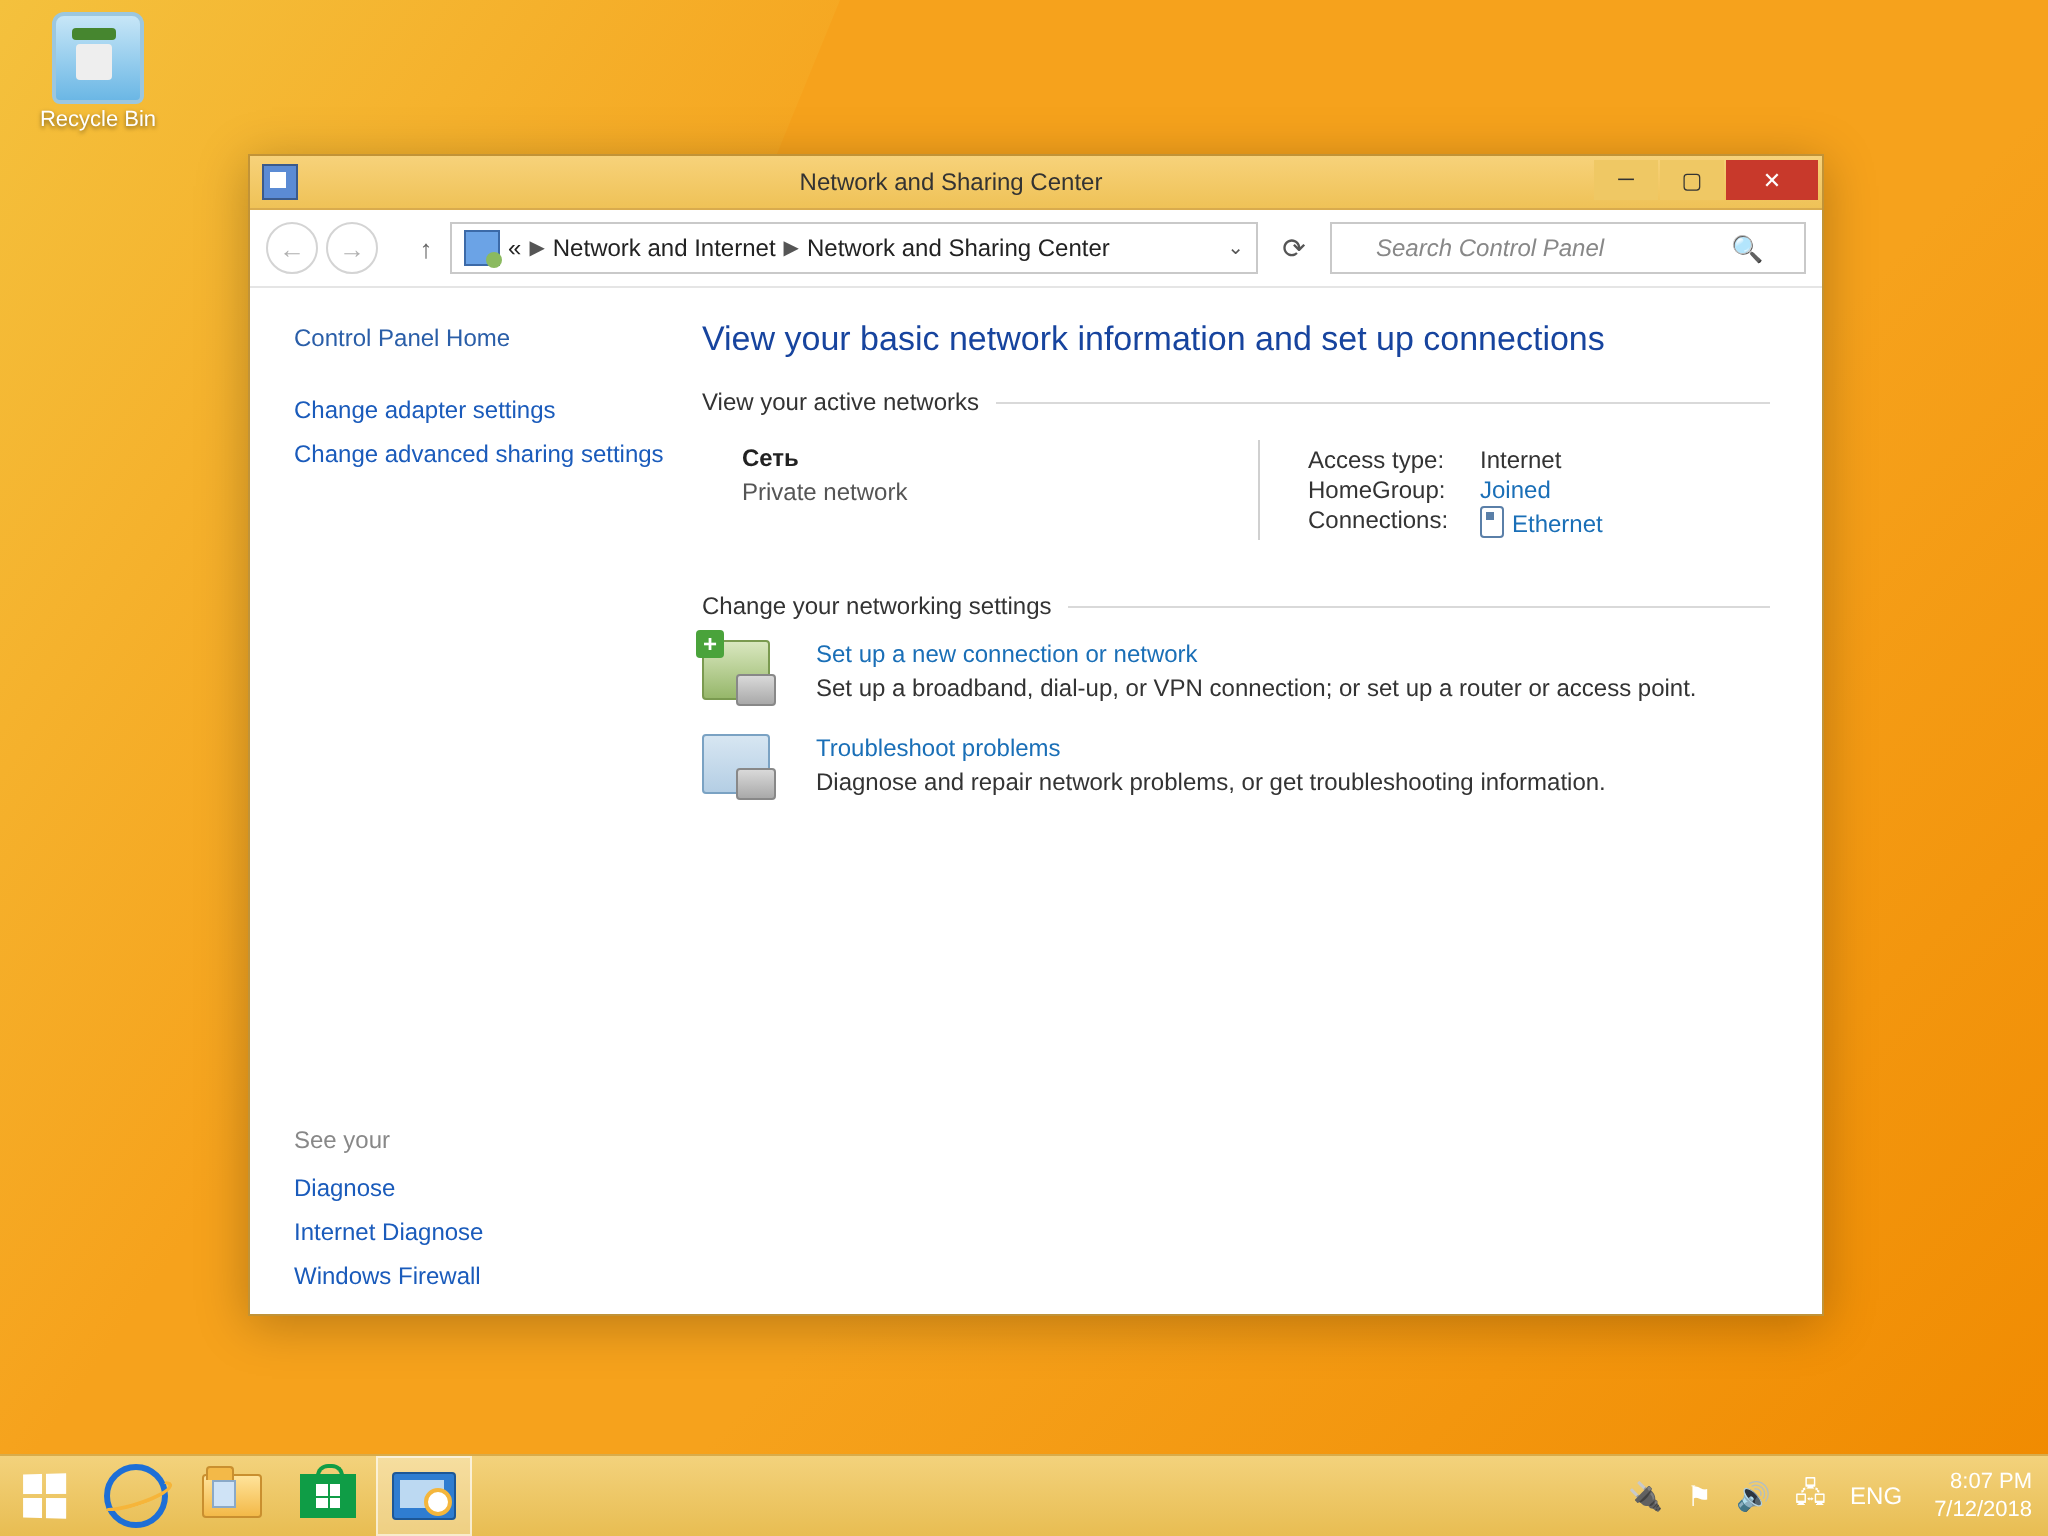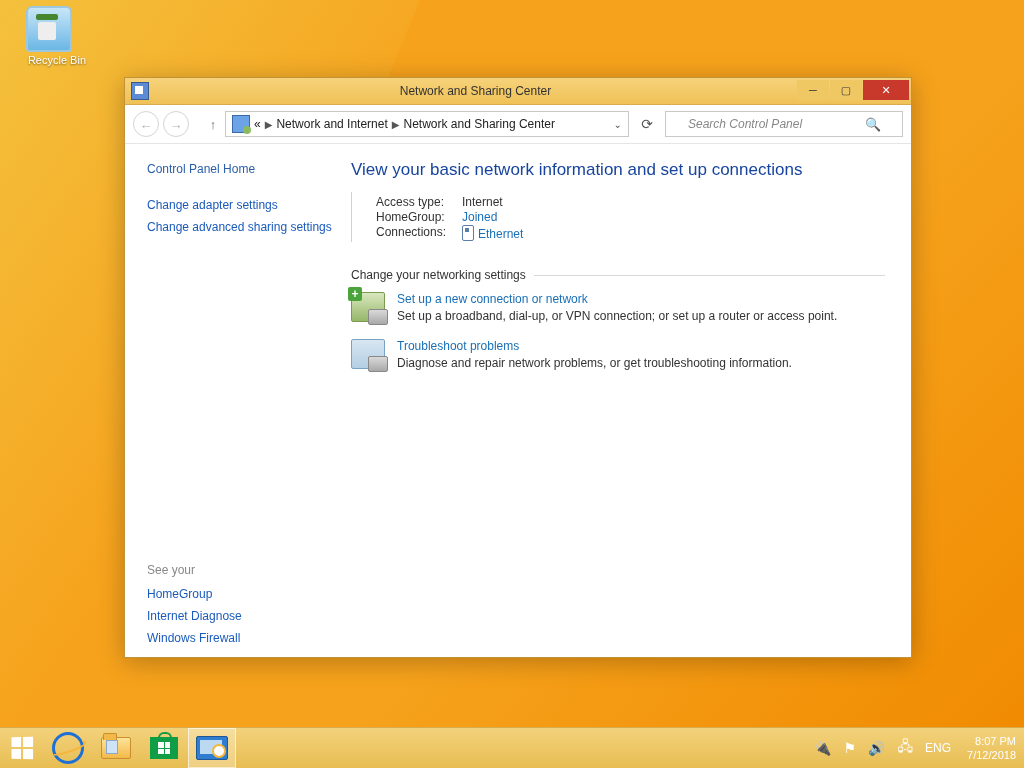--- a/index.html
+++ b/index.html
@@ -1,19 +1,19 @@
 <!DOCTYPE html>
 <html><head>
 <meta charset="utf-8">
 <style>
 html,body{margin:0;padding:0;width:1024px;height:768px;overflow:hidden;font-family:"Segoe UI",Tahoma,sans-serif;font-size:12px;color:#000}
 .desktop{width:1024px;height:768px;background:linear-gradient(135deg,#f6a21c 0%,#f6a21c 60%,#f08a00 100%);position:relative}
 .desktop::before{content:"";position:absolute;left:0;top:0;width:420px;height:768px;background:linear-gradient(125deg,#f4c13d 0%,#f6a21c 55%);clip-path:polygon(0 0,100% 0,25% 100%,0 100%)}
 
-.desk-icon{position:absolute;left:12px;top:6px;width:74px;text-align:right;color:#fff;font-size:11px;text-shadow:0 1px 2px rgba(0,0,0,.5)}
+.desk-icon{position:absolute;left:12px;top:6px;width:74px;text-align:center;color:#fff;font-size:11px;text-shadow:0 1px 2px rgba(0,0,0,.5)}
 .recycle-bin{width:42px;height:42px;margin:0 auto 2px;border-radius:6px 6px 4px 4px;background:linear-gradient(#c7e6f7,#6bb7e5);border:2px solid #9cc7df;position:relative}
 .recycle-bin::before{content:"";position:absolute;left:8px;top:6px;width:22px;height:6px;background:#46862f;border-radius:2px}
 .recycle-bin::after{content:"";position:absolute;left:10px;top:14px;width:18px;height:18px;background:#eee;border-radius:2px}
 
 .window{position:absolute;left:124px;top:77px;width:786px;height:579px;background:#fff;border:1px solid #c19337;box-shadow:0 4px 24px rgba(0,0,0,.25)}
 .titlebar{height:26px;background:linear-gradient(#f7d27a,#efc257);display:flex;align-items:center;position:relative;border-bottom:1px solid #d9ab4e}
 .title-ico{width:16px;height:16px;margin:0 6px;background:#5b8bd4;border:1px solid #3a5a8c;position:relative}
 .title-ico::before{content:"";position:absolute;left:3px;top:3px;width:8px;height:8px;background:#fff}
 .title-text{flex:1;text-align:center;color:#333;font-size:12px}
 .win-btns{display:flex;height:22px;margin-right:2px}
@@ -54,21 +54,21 @@
 .net-name{font-weight:700;color:#222}
 .net-type{color:#555;margin-top:3px}
 .vline{width:1px;background:#d0d0d0;align-self:stretch;margin-top:-2px}
 .net-right{padding-left:6px}
 .kv{display:flex;margin:1px 0}
 .kv .k{width:86px;color:#333}
 .kv .v{color:#333}
 .kv .link{color:#1a6fb7;cursor:pointer}
 .eth-ico{display:inline-block;width:10px;height:14px;border:1px solid #5a7fa8;border-radius:2px;margin-right:4px;vertical-align:-3px;position:relative}
 .eth-ico::after{content:"";position:absolute;left:2px;top:2px;width:4px;height:4px;background:#5a7fa8}
-.task{display:flex;gap:12px;margin:10px 0 16px}
+.task{display:flex;gap:23px;margin:10px 0 16px}
 .task-ico{width:32px;height:28px;flex:0 0 32px}
 .task-ico.setup{background:linear-gradient(#d9e7bf,#96b76a);border:1px solid #7a9a50;border-radius:2px;position:relative}
 .task-ico.setup::before{content:"+";position:absolute;left:-4px;top:-6px;width:14px;height:14px;background:#4aa33b;color:#fff;font-weight:700;font-size:12px;line-height:14px;text-align:center;border-radius:2px}
 .task-ico.setup::after{content:"";position:absolute;right:-4px;bottom:-4px;width:18px;height:14px;background:linear-gradient(#d9d9d9,#a9a9a9);border:1px solid #888;border-radius:2px}
 .task-ico.trouble{background:linear-gradient(#d7e6f2,#b4cee4);border:1px solid #7aa2c3;border-radius:2px;position:relative}
 .task-ico.trouble::after{content:"";position:absolute;right:-4px;bottom:-4px;width:18px;height:14px;background:linear-gradient(#d9d9d9,#a9a9a9);border:1px solid #888;border-radius:2px}
 .task-body .task-link{color:#1a6fb7;cursor:pointer;margin-bottom:3px}
 .task-body .task-desc{color:#333}
 
 .taskbar{position:absolute;left:0;bottom:0;width:100%;height:40px;background:linear-gradient(#f3d27c,#e8bd52);display:flex;align-items:center;border-top:1px solid #d8ac4b}
@@ -137,30 +137,38 @@
     </div>
 
     <div class="body">
       <div class="sidebar">
         <div class="side-head">Control Panel Home</div>
         <div style="height:8px"></div>
         <div class="side-link">Change adapter settings</div>
         <div class="side-link">Change advanced sharing settings</div>
         <div class="side-spacer"></div>
         <div class="see-also">See your</div>
-        <div class="side-link">HomeGroup</div>
+        <div class="side-link">Diagnose</div>
         <div class="side-link">Internet Diagnose</div>
         <div class="side-link">Windows Firewall</div>
       </div>
 
       <div class="content">
         <h1 class="main">View your basic network information and set up connections</h1>
 
+        <div class="rule-row">
+          <span class="rule-label">View your active networks</span>
+          <div class="rule"></div>
+        </div>
 
         <div class="active-net">
+          <div class="net-left">
+            <div class="net-name">Сеть</div>
+            <div class="net-type">Private network</div>
+          </div>
           <div class="vline"></div>
           <div class="net-right">
             <div class="kv">
                 <span class="k">Access type:</span>
                 <span class="v">Internet</span>
               </div>
             <div class="kv">
                 <span class="k">HomeGroup:</span>
                 <span class="v link">Joined</span>
               </div>

